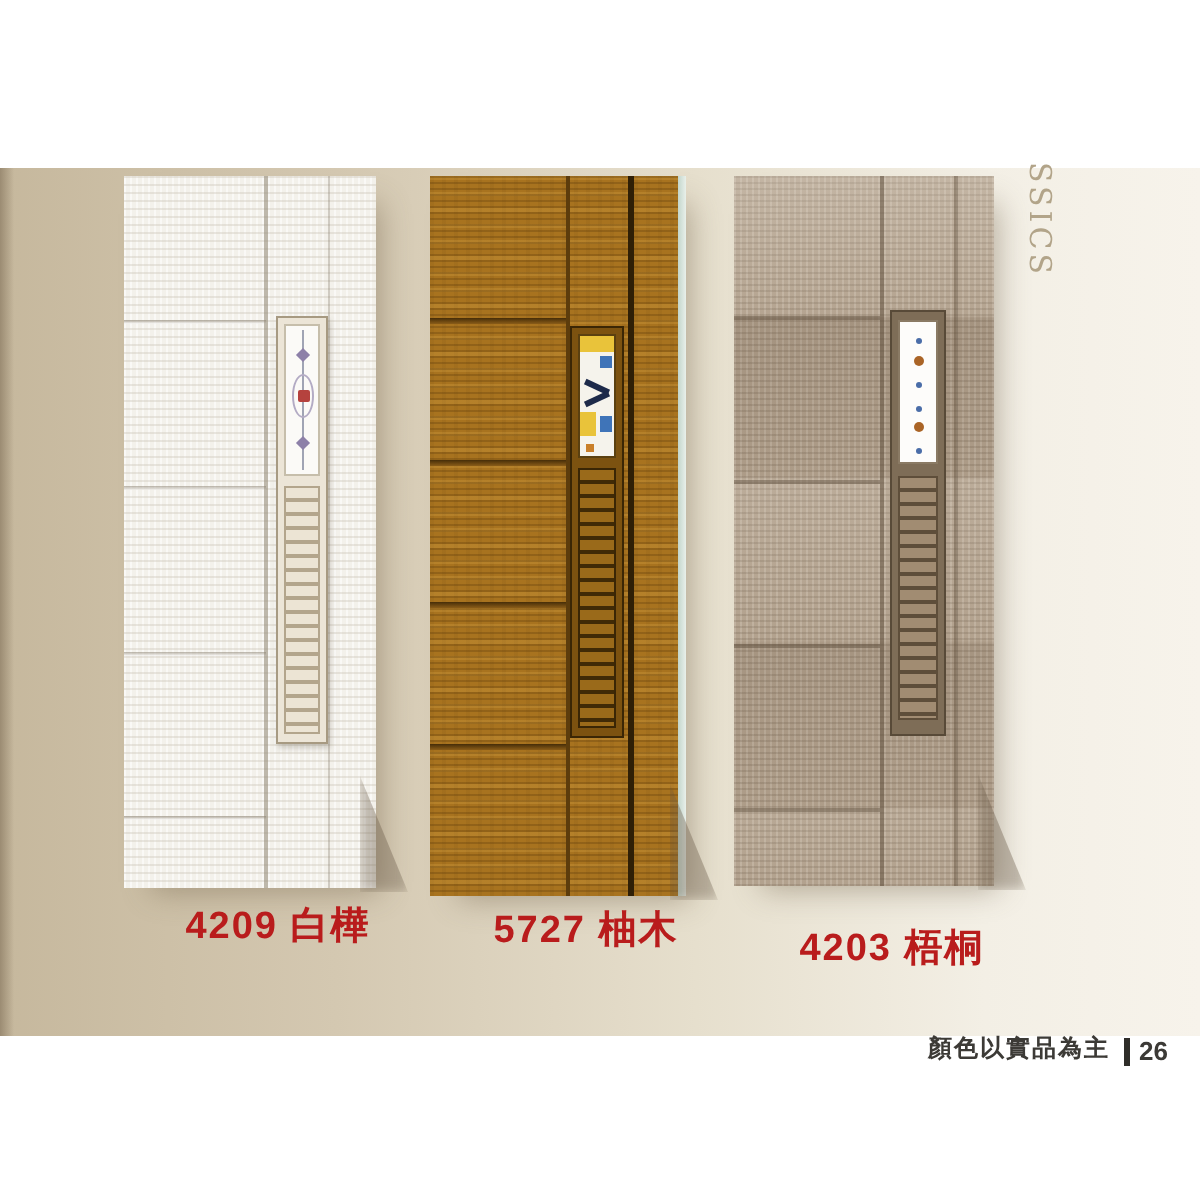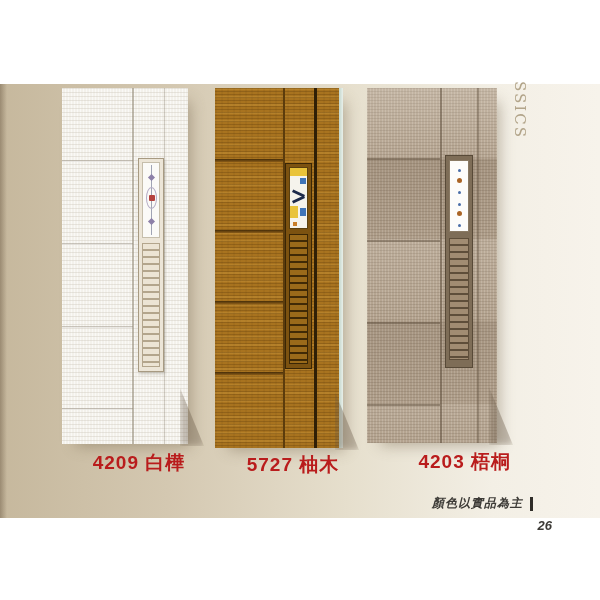--- a/index.html
+++ b/index.html
@@ -97,25 +97,25 @@
   .dot-amber { width:5px; height:5px; background:#aa6426; left:7px; }
   .door3 .louver { left:3px; top:82px; width:20px; height:122px; border:1px solid #5e4e3a;
     background:repeating-linear-gradient(180deg, #a18c72 0 5px, #5e4e3a 5px 7px); }
 
   
   .door-label { position:absolute; left:0; width:100%; text-align:center;
     font-size:19px; font-weight:700; color:#b91c1c; letter-spacing:1px;
     transform:translateX(14px); white-space:nowrap; }
   .door1 .door-label { top:362px; }
   .door2 .door-label { top:364px; }
-  .door3 .door-label { top:361px;text-align:right; }
-
-  
-  .footer { position:absolute; top:474px; left:432px; display:flex; align-items:center;
-    font-size:12px; font-weight:700; color:#3c3a36; letter-spacing:1px;font-style:italic; }
+  .door3 .door-label { top:373px; }
+
+  
+  .footer { position:absolute; top:474px; left:464px; display:flex; align-items:flex-end;
+    font-size:12px; font-weight:700; color:#3c3a36; letter-spacing:1px; }
   .footer-divider { display:inline-block; width:2.5px; height:14px; background:#2f2d29; margin:0 5px 0 7px; }
   .footer-page { font-size:13px; letter-spacing:0;margin-top:44px; }
 </style>
 </head>
 <body>
 
 <div class="canvas">
   <div class="band"></div>
   <div class="band-left-edge"></div>
 

